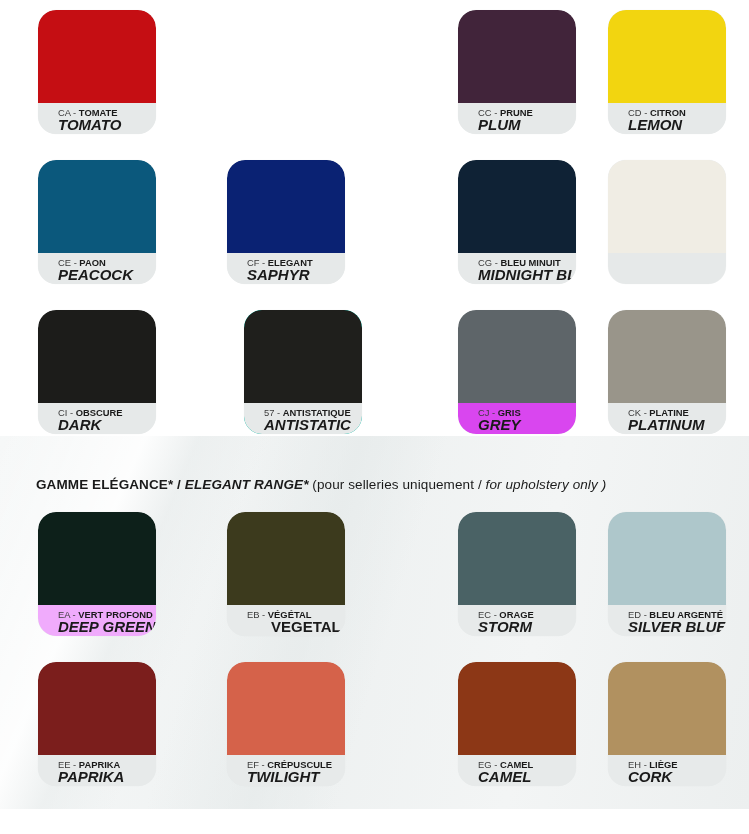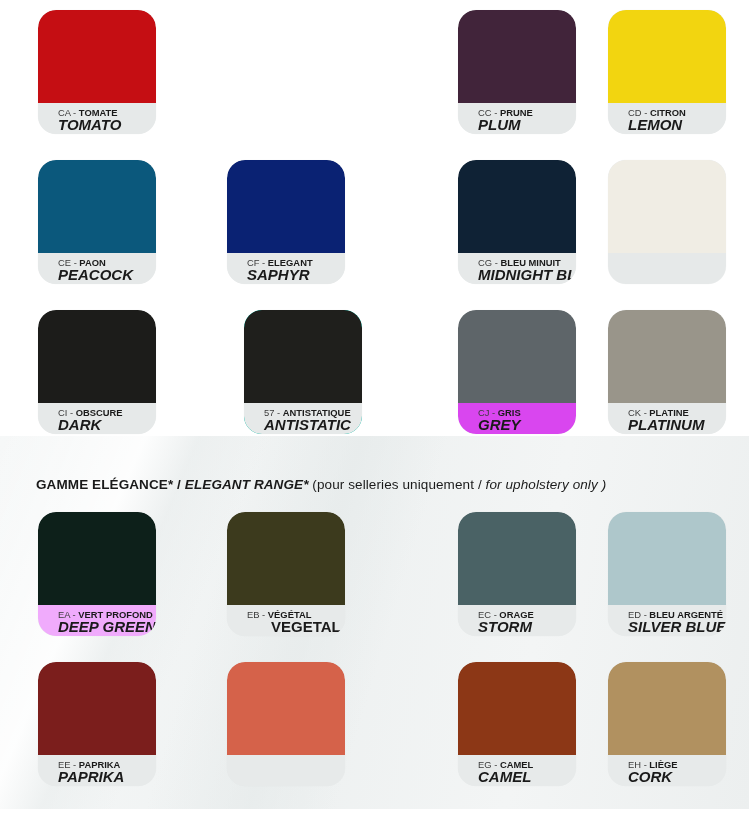--- a/index.html
+++ b/index.html
@@ -261,20 +261,24 @@
         <div class="swatch-row">
           <div class="swatch-card col0" style="background: rgb(231, 234, 234);">
             <div class="swatch-chip" style="background: rgb(123, 30, 28);"></div>
             <div class="swatch-label" style="background: rgb(231, 234, 234);">
               <div class="swatch-code-line"><span class="swatch-code">EE - </span><span class="swatch-name-fr">PAPRIKA</span></div>
               <div class="swatch-name-en">PAPRIKA</div>
             </div>
           </div>
           <div class="swatch-card col1" style="background: rgb(231, 234, 234);">
             <div class="swatch-chip" style="background: rgb(213, 98, 74);"></div>
+            <div class="swatch-label" style="background: rgb(231, 234, 234);">
+              <div class="swatch-code-line"><span class="swatch-code">EF - </span><span class="swatch-name-fr">CRÉPUSCULE</span></div>
+              <div class="swatch-name-en">TWILIGHT</div>
+            </div>
           </div>
           <div class="swatch-card col2" style="background: rgb(231, 234, 234);">
             <div class="swatch-chip" style="background: rgb(140, 55, 22);"></div>
             <div class="swatch-label" style="background: rgb(231, 234, 234);">
               <div class="swatch-code-line"><span class="swatch-code">EG - </span><span class="swatch-name-fr">CAMEL</span></div>
               <div class="swatch-name-en">CAMEL</div>
             </div>
           </div>
           <div class="swatch-card col3" style="background: rgb(231, 234, 234);">
             <div class="swatch-chip" style="background: rgb(177, 145, 96);"></div>

